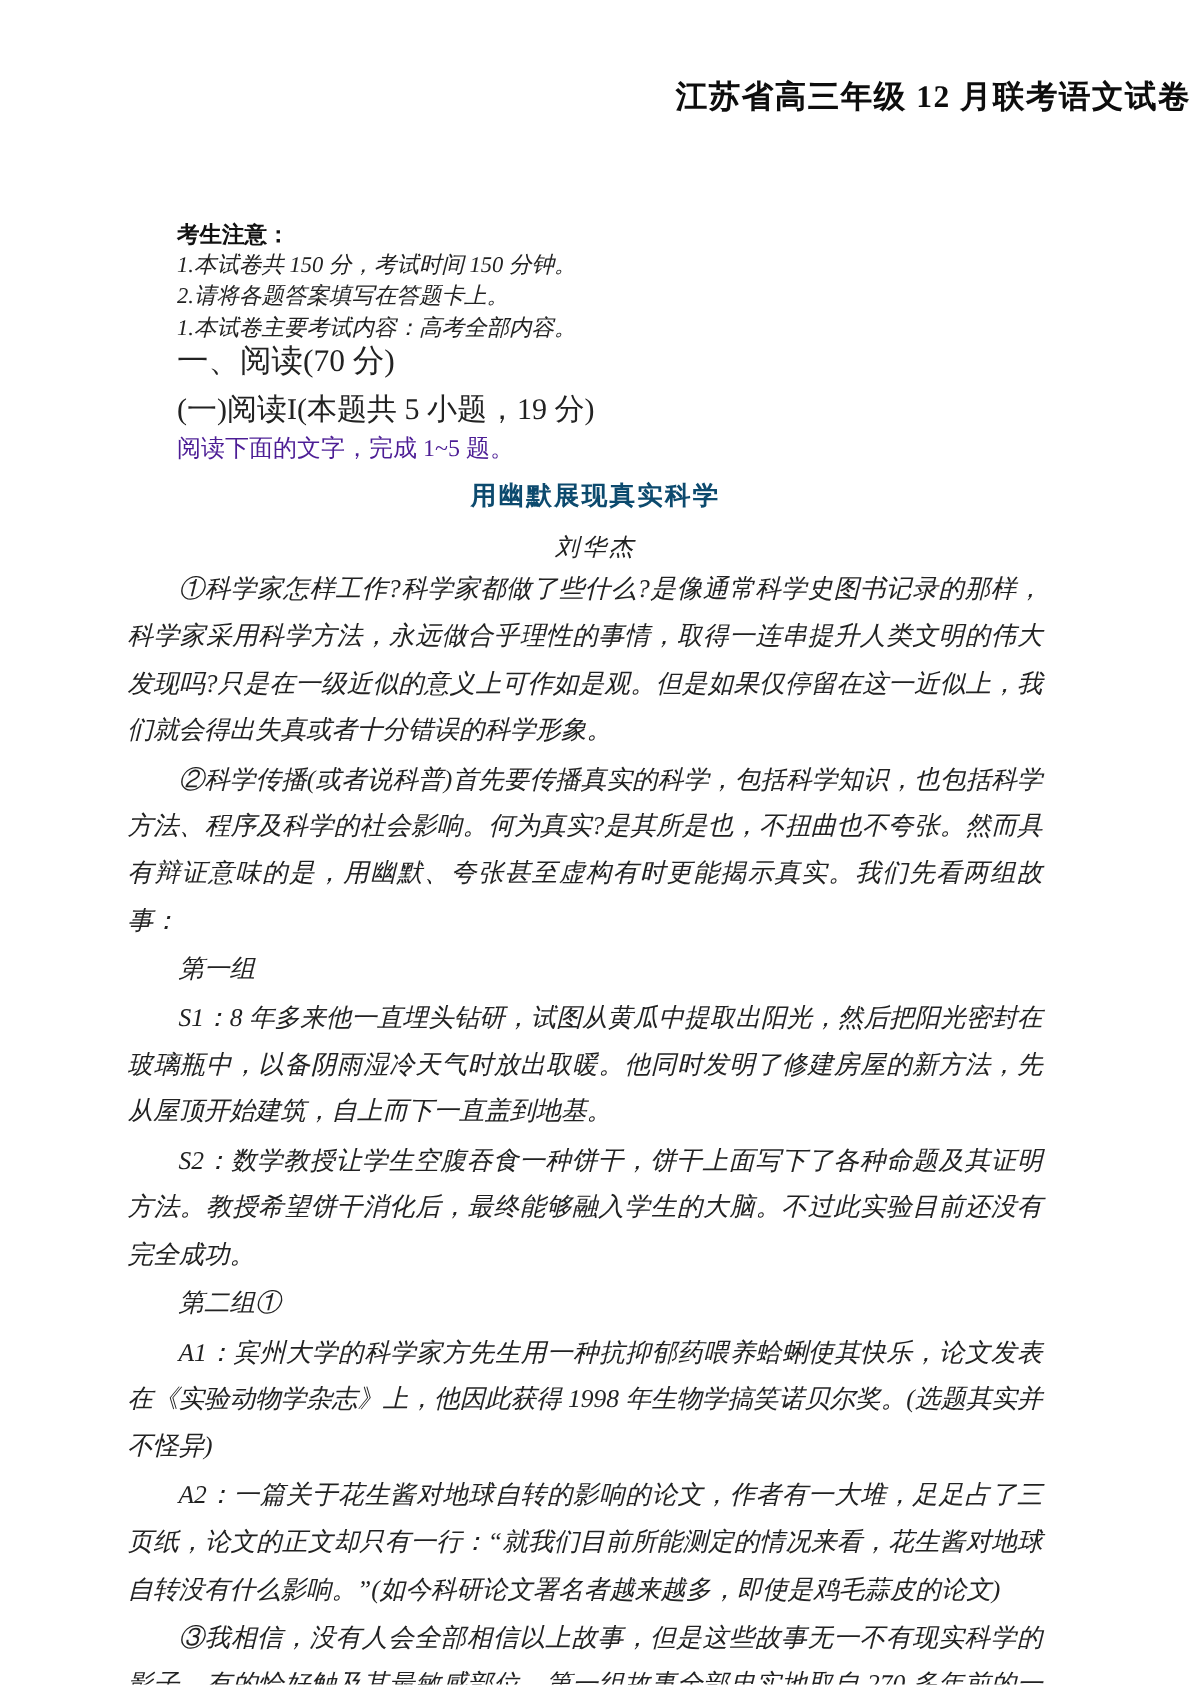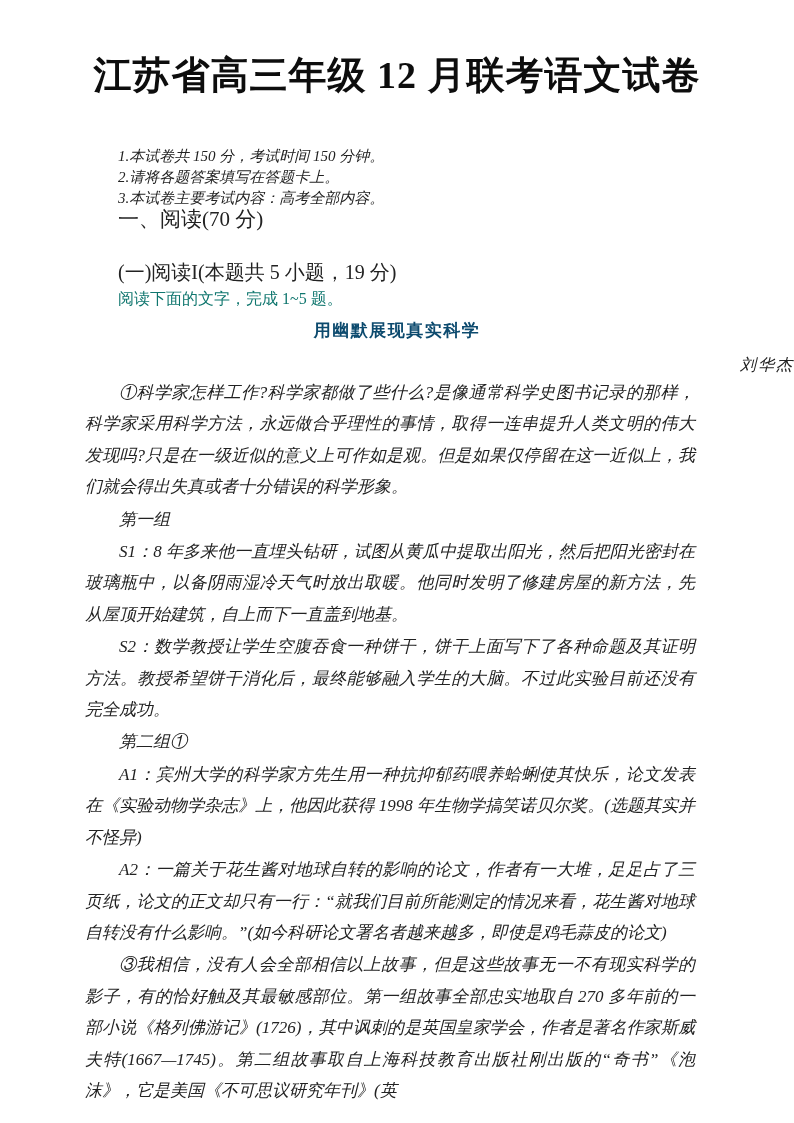--- a/index.html
+++ b/index.html
@@ -15,22 +15,22 @@
   .sheet {
     position: absolute;
     inset: 0;
     background: #ffffff;
   }
   .page-title {
     position: absolute;
     top: 50px;
     left: 0;
     width: 100%;
-    text-align: center;
-    font-size: 38px;
+    text-align: right;
+    font-size: 21px;
     font-weight: 700;
     letter-spacing: 1px;
     color: #0d0d0d;
     font-family: "Liberation Serif", serif;
   }
   .intro {
     position: absolute;
     top: 146px;
     left: 118px;
     width: 580px;
@@ -55,40 +55,40 @@
     top: 259px;
     left: 118px;
     font-size: 20px;
     color: #222;
   }
   .section-instr {
     position: absolute;
     top: 289px;
     left: 118px;
     font-size: 16px;
-    color: #0f766e;
+    color: #4c1d95;
   }
   .passage-title {
     position: absolute;
     top: 319px;
     left: 0;
     width: 100%;
     text-align: center;
     font-size: 17px;
     font-weight: 700;
     letter-spacing: 1.5px;
     color: #0c4a6e;
     font-family: "Liberation Sans", sans-serif;
   }
   .passage-author {
     position: absolute;
     top: 355px;
     left: 0;
     width: 100%;
-    text-align: right;
+    text-align: center;
     font-size: 16px;
     font-style: italic;
     letter-spacing: 2px;
     color: #222;
   }
   .passage {
     position: absolute;
     top: 377px;
     left: 85px;
     width: 626px;
@@ -104,36 +104,38 @@
   }
 </style>
 </head>
 <body>
 
 <div class="sheet">
 
   <h1 class="page-title">江苏省高三年级 12 月联考语文试卷</h1>
 
   <div class="intro">
+    <div class="notice-heading">考生注意：</div>
     <div class="notice-item">1.本试卷共 150 分，考试时间 150 分钟。</div>
     <div class="notice-item">2.请将各题答案填写在答题卡上。</div>
-    <div class="notice-item">3.本试卷主要考试内容：高考全部内容。</div>
+    <div class="notice-item">1.本试卷主要考试内容：高考全部内容。</div>
     <div class="section-part">一、阅读(70 分)</div>
   </div>
 
   <div class="section-sub">(一)阅读I(本题共 5 小题，19 分)</div>
 
   <div class="section-instr">阅读下面的文字，完成 1~5 题。</div>
 
   <h2 class="passage-title">用幽默展现真实科学</h2>
 
   <div class="passage-author">刘华杰</div>
 
   <div class="passage">
     <p>①科学家怎样工作?科学家都做了些什么?是像通常科学史图书记录的那样，科学家采用科学方法，永远做合乎理性的事情，取得一连串提升人类文明的伟大发现吗?只是在一级近似的意义上可作如是观。但是如果仅停留在这一近似上，我们就会得出失真或者十分错误的科学形象。</p>
+    <p>②科学传播(或者说科普)首先要传播真实的科学，包括科学知识，也包括科学方法、程序及科学的社会影响。何为真实?是其所是也，不扭曲也不夸张。然而具有辩证意味的是，用幽默、夸张甚至虚构有时更能揭示真实。我们先看两组故事：</p>
     <p>第一组</p>
     <p>S1：8 年多来他一直埋头钻研，试图从黄瓜中提取出阳光，然后把阳光密封在玻璃瓶中，以备阴雨湿冷天气时放出取暖。他同时发明了修建房屋的新方法，先从屋顶开始建筑，自上而下一直盖到地基。</p>
     <p>S2：数学教授让学生空腹吞食一种饼干，饼干上面写下了各种命题及其证明方法。教授希望饼干消化后，最终能够融入学生的大脑。不过此实验目前还没有完全成功。</p>
     <p>第二组①</p>
     <p>A1：宾州大学的科学家方先生用一种抗抑郁药喂养蛤蜊使其快乐，论文发表在《实验动物学杂志》上，他因此获得 1998 年生物学搞笑诺贝尔奖。(选题其实并不怪异)</p>
     <p>A2：一篇关于花生酱对地球自转的影响的论文，作者有一大堆，足足占了三页纸，论文的正文却只有一行：“就我们目前所能测定的情况来看，花生酱对地球自转没有什么影响。”(如今科研论文署名者越来越多，即使是鸡毛蒜皮的论文)</p>
     <p>③我相信，没有人会全部相信以上故事，但是这些故事无一不有现实科学的影子，有的恰好触及其最敏感部位。第一组故事全部忠实地取自 270 多年前的一部小说《格列佛游记》(1726)，其中讽刺的是英国皇家学会，作者是著名作家斯威夫特(1667—1745)。第二组故事取自上海科技教育出版社刚出版的“奇书”《泡沫》，它是美国《不可思议研究年刊》(英</p>
   </div>
 
 </div>

